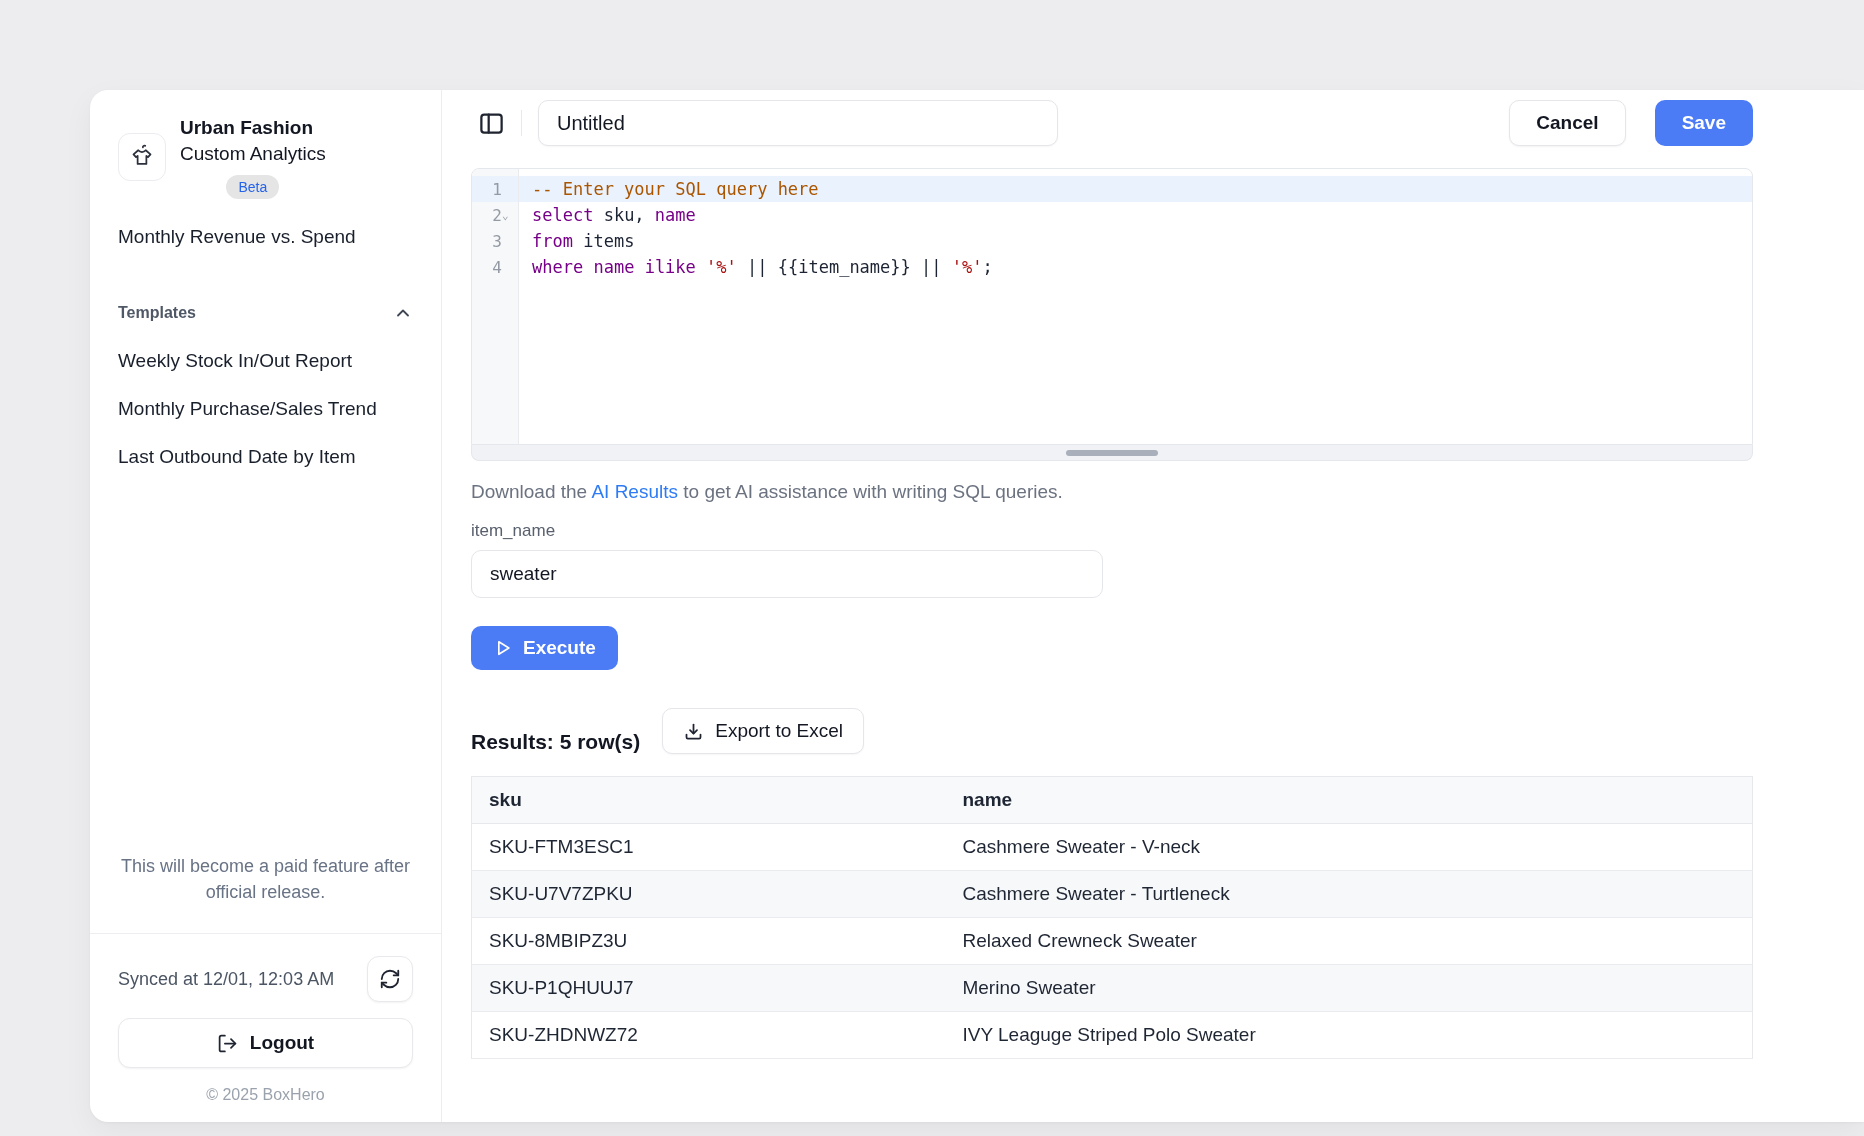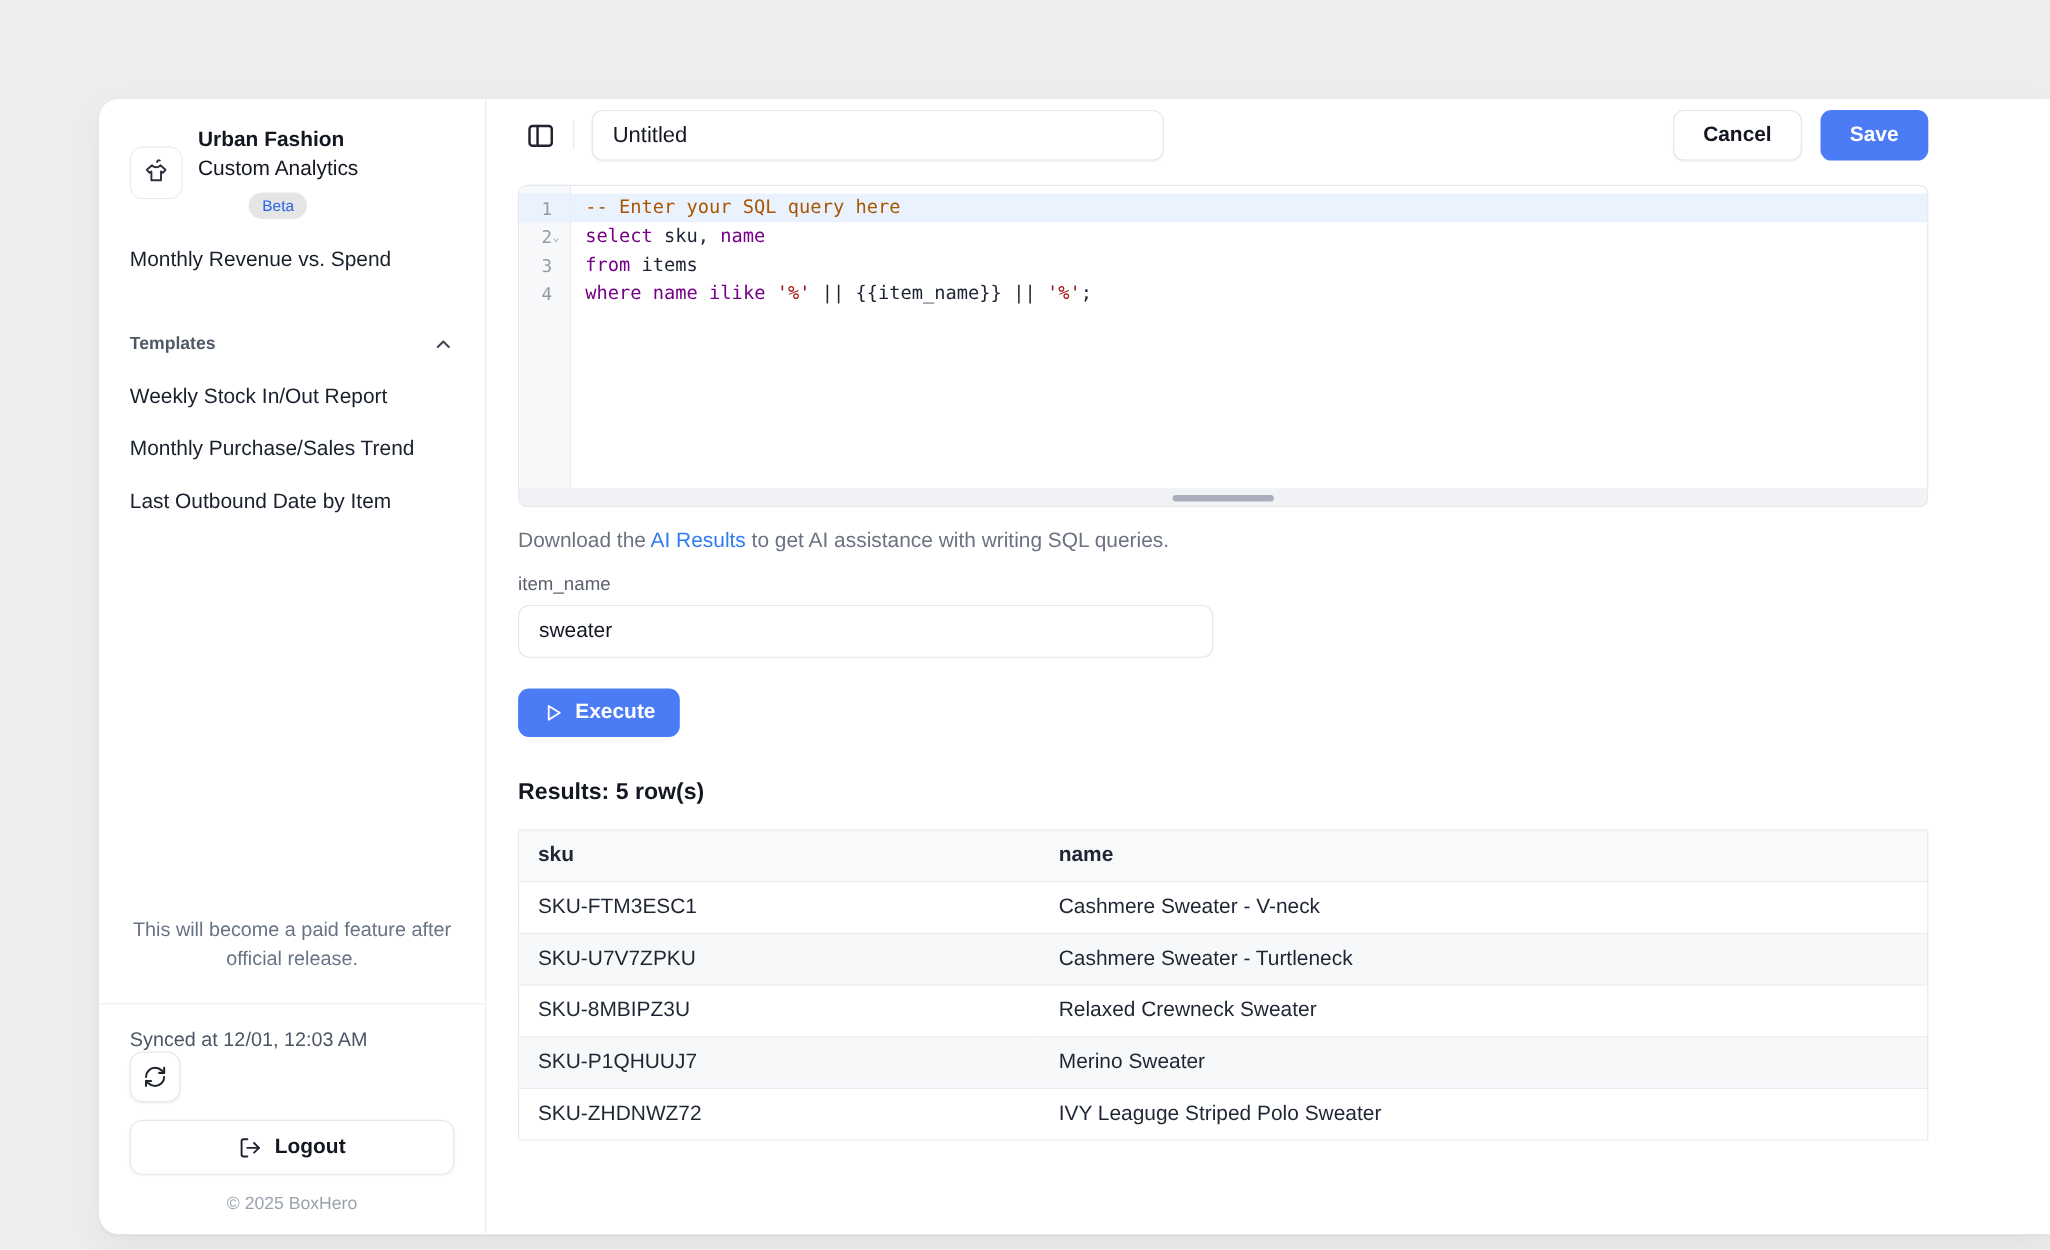--- a/index.html
+++ b/index.html
@@ -28,21 +28,21 @@
     font-family:inherit; }
   .side-list { margin-top:14px; }
   .side-item { font-size:19px; color:#19202c; padding:13px 0; cursor:pointer; }
   .templates-header { margin-top:42px; display:flex; justify-content:space-between; align-items:center; }
   .chev-btn { background:none; border:none; cursor:pointer; display:flex; }
 
   .side-spacer { flex:1; }
   .paid-note { font-size:18px; line-height:1.45; color:#697386; text-align:center;
     max-width:296px; margin:0 auto 28px; }
   .side-divider { height:1px; background:#eceef1; margin:0 -28px; }
-  .sync-row { margin-top:22px; display:flex; align-items:flex-start; justify-content:space-between;flex-direction:column; }
+  .sync-row { margin-top:22px; display:flex; align-items:center; justify-content:space-between; }
   .sync-text { font-size:18px; color:#4b5563; }
   .refresh-btn { width:46px; height:46px; border:1px solid #e7e9ec; border-radius:12px; background:#fff;
     display:flex; align-items:center; justify-content:center; cursor:pointer; box-shadow:0 1px 2px rgba(16,24,40,.05); }
   .logout-btn { margin-top:16px; width:100%; height:50px; border:1px solid #e7e9ec; border-radius:12px;
     background:#fff; display:flex; align-items:center; justify-content:center; gap:12px;
     font-size:19px; font-weight:600; color:#131722; cursor:pointer; font-family:inherit;
     box-shadow:0 1px 2px rgba(16,24,40,.05); }
   .copyright { margin-top:18px; text-align:center; font-size:16px; color:#9aa2ad; }
 
   
@@ -51,21 +51,21 @@
   .panel-btn { width:40px; height:40px; background:none; border:none; display:flex;
     align-items:center; justify-content:center; cursor:pointer; }
   .tb-divider { width:1px; height:26px; background:#e7e9ec; margin:0 16px 0 10px; }
   .title-input { width:520px; height:46px; border:1px solid #e4e6ea; border-radius:10px;
     padding:0 18px; font-size:20px; color:#131722; font-family:inherit; outline:none;
     box-shadow:0 1px 2px rgba(16,24,40,.04); }
   .tb-spacer { flex:1; }
   .cancel-btn { height:46px; padding:0 26px; border:1px solid #e4e6ea; border-radius:10px;
     background:#fff; font-size:19px; font-weight:600; color:#131722; cursor:pointer;
     font-family:inherit; box-shadow:0 1px 2px rgba(16,24,40,.05); }
-  .save-btn { height:46px; padding:0 27px; margin-left:17px; border:none; border-radius:10px;
+  .save-btn { height:46px; padding:0 27px; margin-left:29px; border:none; border-radius:10px;
     background:#4b7bf5; font-size:19px; font-weight:600; color:#fff; cursor:pointer; font-family:inherit; }
 
   
   .editor { margin-top:22px; height:277px; border:1px solid #e4e7eb; border-radius:8px 8px 0 0;
     background:#fff; display:flex; overflow:hidden; cursor:text; }
   .gutter { width:47px; flex-shrink:0; background:#f7f8fa; border-right:1px solid #e9ebee;
     padding-top:7px; font-family:"DejaVu Sans Mono", monospace; font-size:16px; color:#949aa3; }
   .gutter-cell { height:26px; display:flex; align-items:center; justify-content:flex-end; padding-right:4px; }
   .gutter-cell .slot { width:12px; font-size:11px; color:#9aa0a8; line-height:1; }
   .gutter-cell .slot.fold::after { content:"⌄"; }
@@ -231,20 +231,28 @@
 
     <button class="execute-btn">
       <svg width="20" height="20" viewBox="0 0 24 24" fill="none" stroke="#fff" stroke-width="2" stroke-linejoin="round">
         <path d="M7 4.5 19 12 7 19.5Z"></path>
       </svg>
       <span>Execute</span>
     </button>
 
     <div class="results-row">
       <span class="results-heading">Results: 5 row(s)</span>
+      <button class="export-btn">
+        <svg width="21" height="21" viewBox="0 0 24 24" fill="none" stroke="#1f2430" stroke-width="2" stroke-linecap="round" stroke-linejoin="round">
+          <path d="M12 4v10"></path>
+          <polyline points="8 10.5 12 14.5 16 10.5"></polyline>
+          <path d="M4 15.5v3A1.5 1.5 0 0 0 5.5 20h13a1.5 1.5 0 0 0 1.5-1.5v-3"></path>
+        </svg>
+        <span>Export to Excel</span>
+      </button>
     </div>
 
     <table class="results-table">
       <thead>
           <tr id="table-head-row">
             <th>sku</th>
             <th>name</th>
           </tr>
         </thead>
       <tbody id="table-body">

